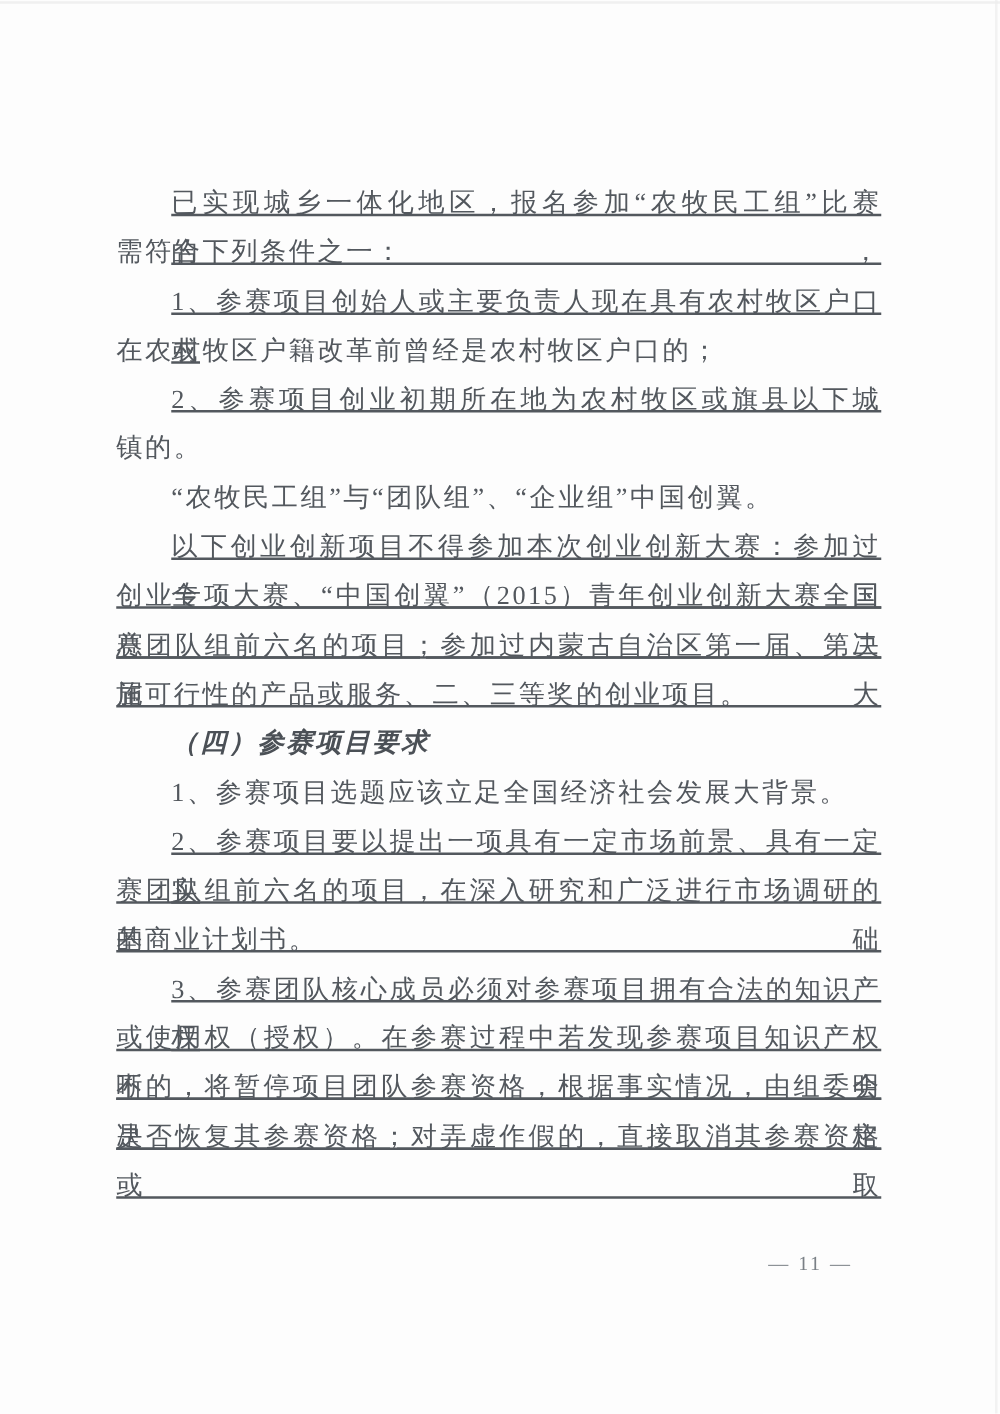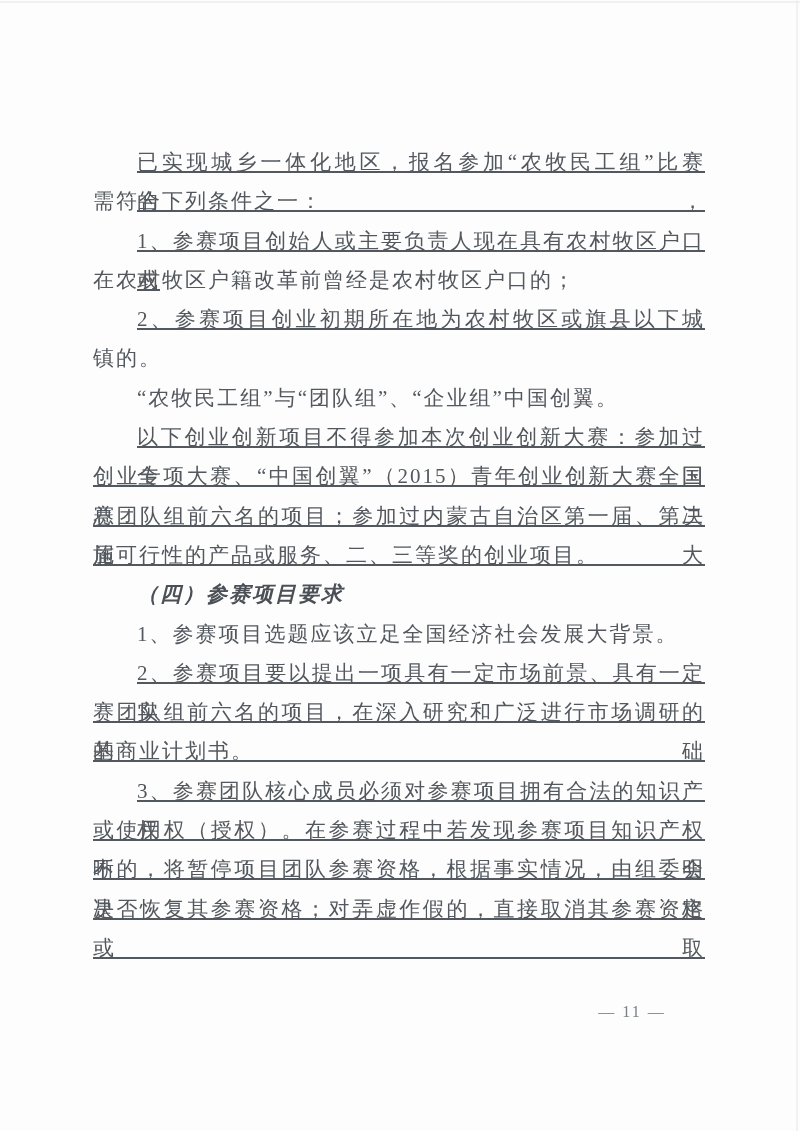--- a/index.html
+++ b/index.html
@@ -58,21 +58,21 @@
     color: #4b5056;
     font-style: italic;
   }
   .page-number {
     position: absolute;
     top: 1000px;
     left: 582px;
     width: 100px;
     height: 24px;
     line-height: 24px;
-    text-align: center;
+    text-align: right;
     font-size: 16px;
     letter-spacing: 2px;
     color: #7a8086;
   }
 </style>
 </head>
 <body>
 
 <div class="page">
   <div class="edge-top"></div>

